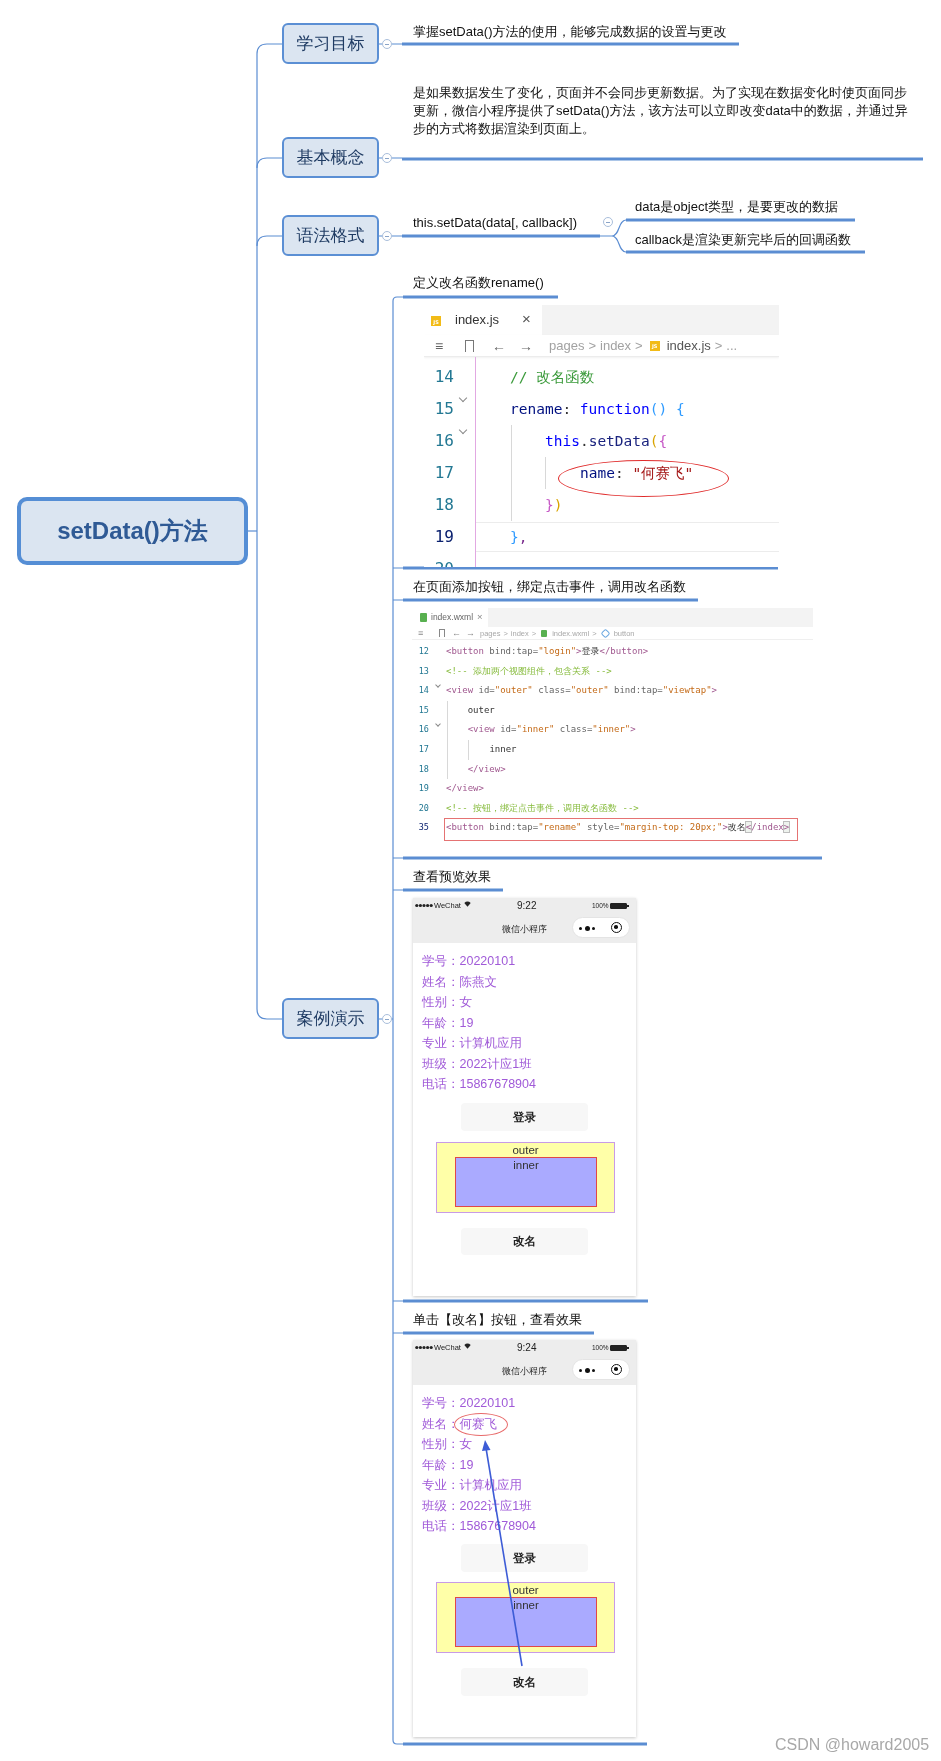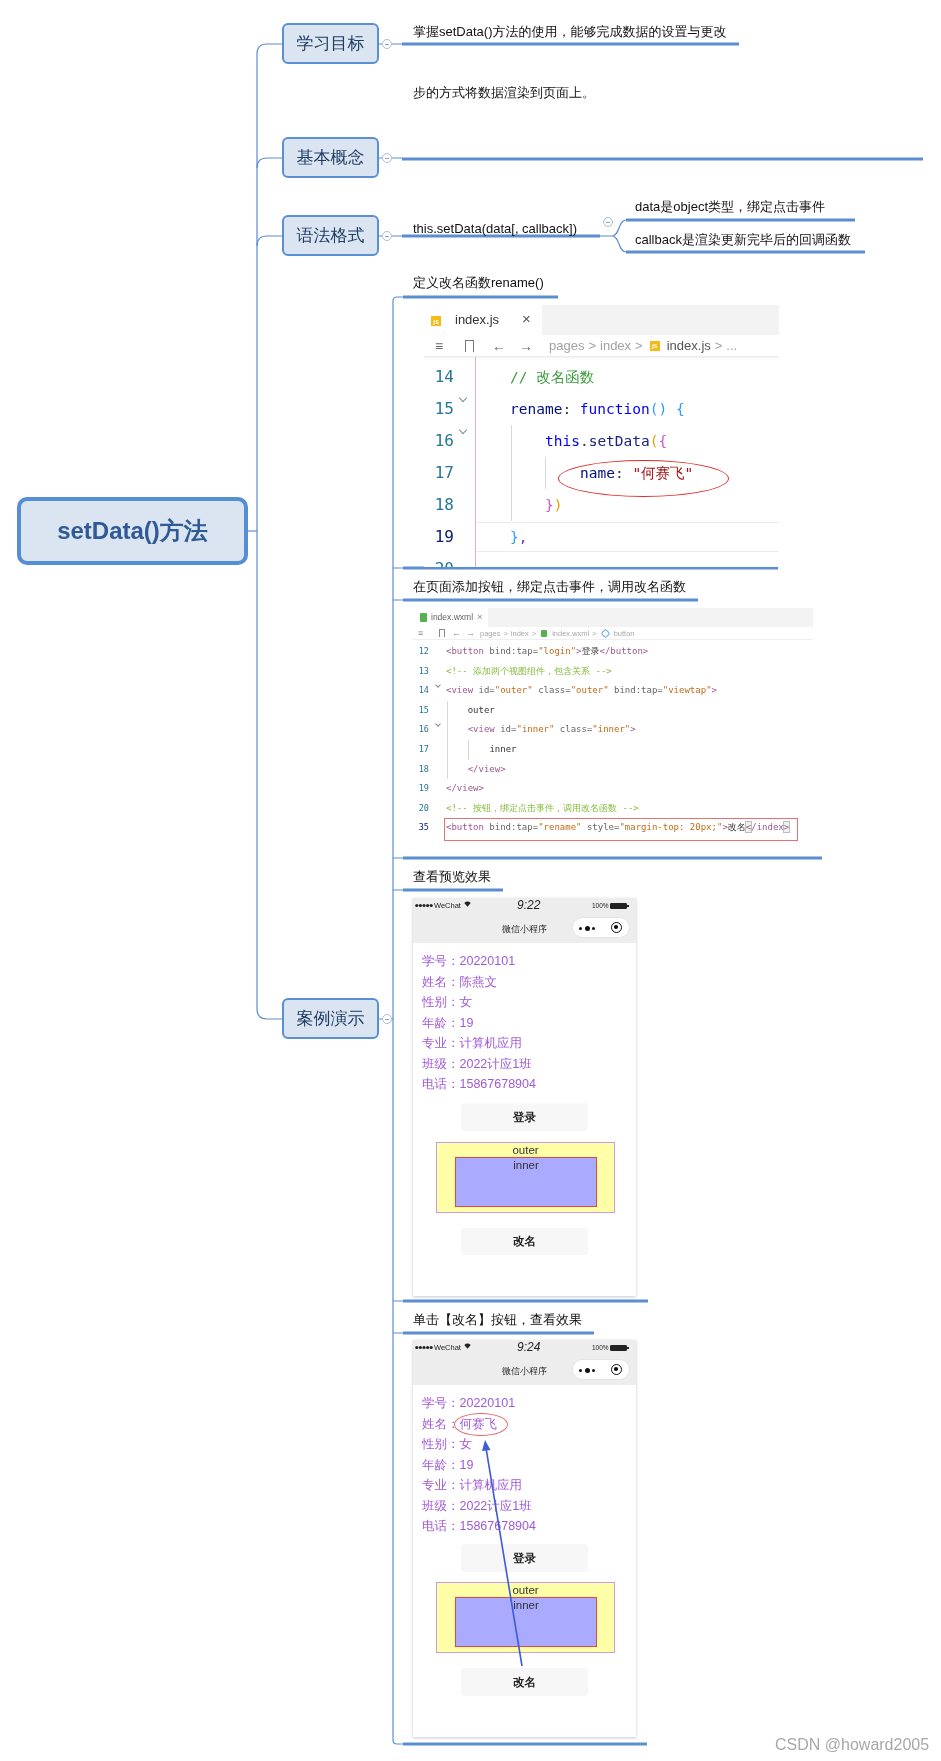--- a/index.html
+++ b/index.html
@@ -71,21 +71,21 @@
 .ed2 .box21{position:absolute;left:32px;top:210px;width:354px;height:23px;border:1.5px solid #e57373;}
 .tg{color:#a0588f}.at{color:#666}.vl{color:#c46a17}.cm2{color:#86bb3c}.tx{color:#333}
 .match{background:#eef3ee;outline:1px solid #bdbdbd;}
 
 
 .phone{position:absolute;left:413px;width:223px;background:#fff;box-shadow:0 1px 3px rgba(0,0,0,0.22);z-index:2;overflow:hidden;}
 .ph-top{position:absolute;left:0;top:0;width:223px;height:45px;background:#ededed;}
 .sig{position:absolute;left:2px;top:5px;width:18px;height:5px;}
 .carrier{position:absolute;left:21px;top:2px;font-size:7.5px;line-height:11px;color:#222;}
 .wifi{position:absolute;left:51px;top:3px;width:7px;height:6px;}
-.ptime{position:absolute;left:104px;top:2px;font-size:12px;line-height:11px;color:#222;font-style:italic;}
+.ptime{position:absolute;left:104px;top:2px;font-size:10px;line-height:11px;color:#222;}
 .ppct{position:absolute;left:179px;top:2px;font-size:6.5px;line-height:11px;color:#222;}
 .batt{position:absolute;left:197px;top:5px;width:17px;height:6px;border:1px solid #222;background:#222;border-radius:1px;}
 .batt::after{content:"";position:absolute;right:-3px;top:1px;width:2px;height:2px;background:#222;}
 .ntitle{position:absolute;left:0;width:223px;top:25px;text-align:center;font-size:9px;line-height:12px;color:#222;}
 .capsule{position:absolute;left:159px;top:19px;width:58px;height:21px;border-radius:11px;background:#fff;border:1px solid #e4e4e4;cursor:pointer;}
 .more{position:absolute;left:6px;top:8px;width:18px;height:4px;}
 .more i{position:absolute;top:0.5px;width:3px;height:3px;border-radius:50%;background:#111;}
 .more i.big{left:6px;top:-0.5px;width:5px;height:5px;}
 .more i.l{left:0;} .more i.r{left:13px;}
 .rec{position:absolute;left:38px;top:4px;width:11px;height:11px;border:1.5px solid #111;border-radius:50%;}
@@ -139,28 +139,30 @@
 
 <div class="node root">setData()方法</div>
 
 <div class="node branch" style="top:23px">学习目标</div>
 <div class="toggle" style="left:382px;top:39px"></div>
 <div class="topic" style="left:413px;top:24px">掌握setData()方法的使用，能够完成数据的设置与更改</div>
 
 <div class="node branch" style="top:137px">基本概念</div>
 <div class="toggle" style="left:382px;top:153px"></div>
 <div class="para">
+  <div>是如果数据发生了变化，页面并不会同步更新数据。为了实现在数据变化时使页面同步</div>
+  <div>更新，微信小程序提供了setData()方法，该方法可以立即改变data中的数据，并通过异</div>
   <div>步的方式将数据渲染到页面上。</div>
 </div>
 
 <div class="node branch" style="top:215px">语法格式</div>
 <div class="toggle" style="left:382px;top:231px"></div>
-<div class="topic" style="left:413px;top:221px">this.setData(data[, callback])</div>
+<div class="topic" style="left:413px;top:215px">this.setData(data[, callback])</div>
 <div class="toggle" style="left:603px;top:217px"></div>
-<div class="topic" style="left:635px;top:199px">data是object类型，绑定点击事件</div>
+<div class="topic" style="left:635px;top:199px">data是object类型，是要更改的数据</div>
 <div class="topic" style="left:635px;top:232px">callback是渲染更新完毕后的回调函数</div>
 
 <div class="node branch" style="top:998px">案例演示</div>
 <div class="toggle" style="left:382px;top:1014px"></div>
 <div class="topic" style="left:413px;top:275px">定义改名函数rename()</div>
 <div class="topic" style="left:413px;top:579px">在页面添加按钮，绑定点击事件，调用改名函数</div>
 <div class="topic" style="left:413px;top:869px">查看预览效果</div>
 <div class="topic" style="left:413px;top:1312px">单击【改名】按钮，查看效果</div>
 
 <div class="ed1">

